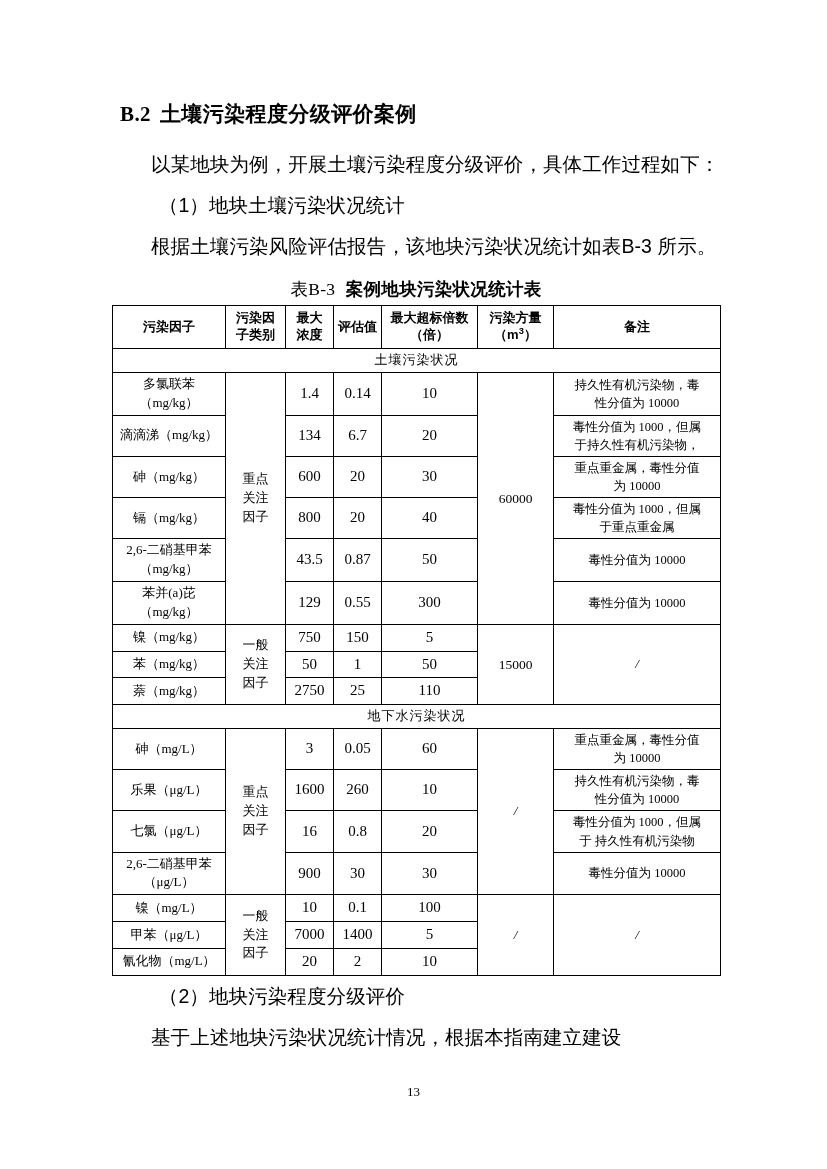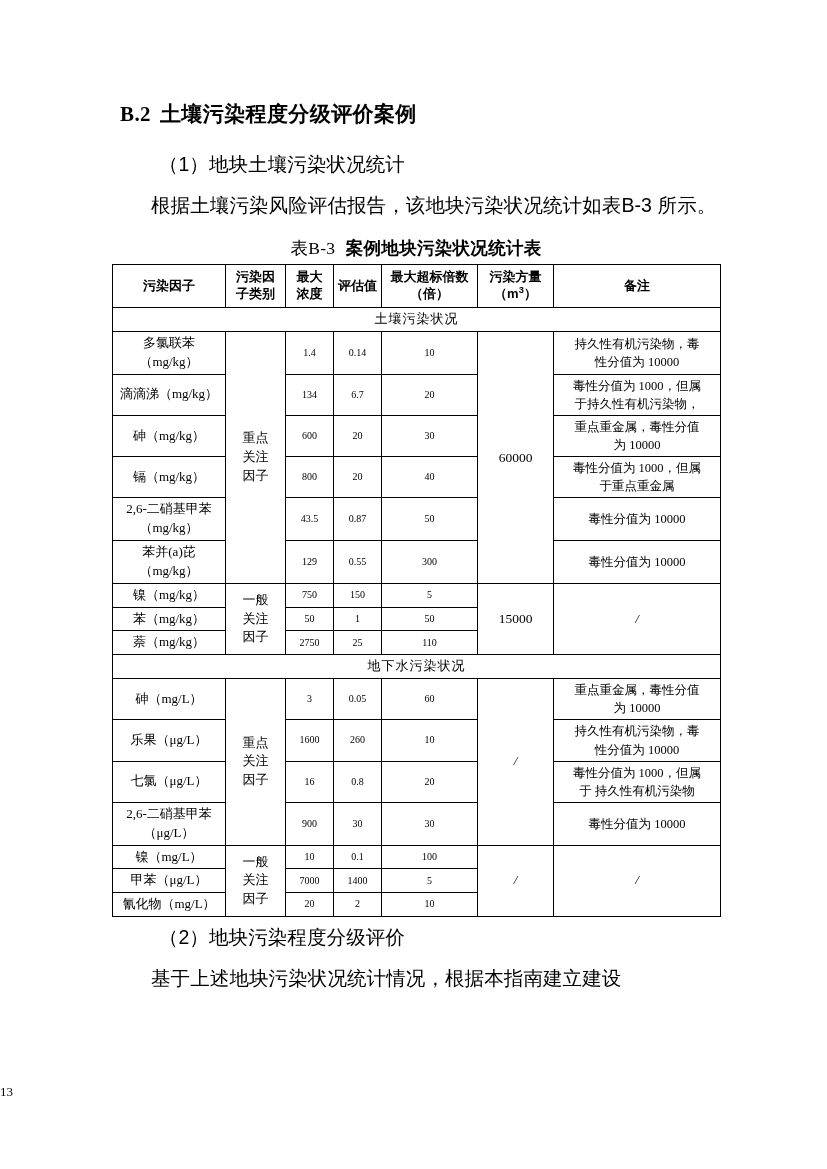--- a/index.html
+++ b/index.html
@@ -108,49 +108,50 @@
   }
   td.cat-cell {
     font-size: 13px;
     line-height: 1.5;
   }
   td.remark {
     font-size: 12.5px;
     line-height: 1.5;
     padding: 3px 4px;
   }
-  td.num { font-size: 10px; }
+  td.num { font-size: 15px; }
   td.vol { font-size: 13.5px; }
   td.slash { font-size: 13px; font-style: italic; }
   sup { font-size: 0.72em; vertical-align: super; line-height: 0; }
 
   
   .page-number {
     position: absolute;
     left: 0;
     top: 1084px;
     width: 827px;
-    text-align: left;
+    text-align: center;
     font-family: "Liberation Serif", "DejaVu Serif", serif;
     font-size: 13px;
     color: #000;
   }
 
   .after-table { margin-top: 14px; }
 </style>
 </head>
 <body>
 
 <div class="page">
   <div class="content">
 
     <h2 class="sec-heading">
       <span class="secnum">B.2</span><span>土壤污染程度分级评价案例</span>
     </h2>
 
+    <p class="body-para indent2">以某地块为例，开展土壤污染程度分级评价，具体工作过程如下：</p>
 
     <p class="body-para indent2b">（1）地块土壤污染状况统计</p>
 
     <p class="body-para indent2">根据土壤污染风险评估报告，该地块污染状况统计如表B-3 所示。</p>
 
     <div class="table-caption">
       <span class="cap-num">表B-3</span>&nbsp;&nbsp;<span>案例地块污染状况统计表</span>
     </div>
 
     <table class="stat-table">

